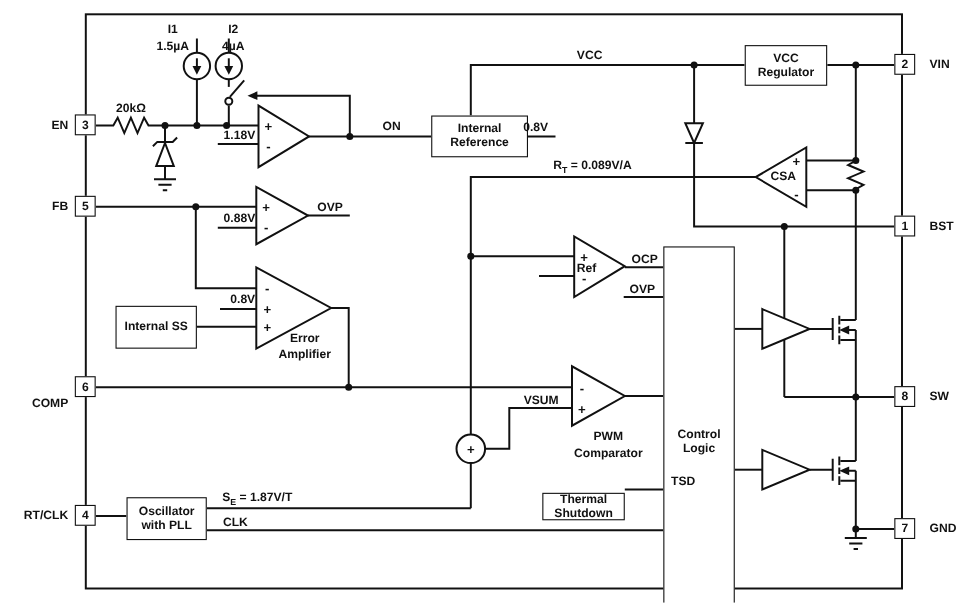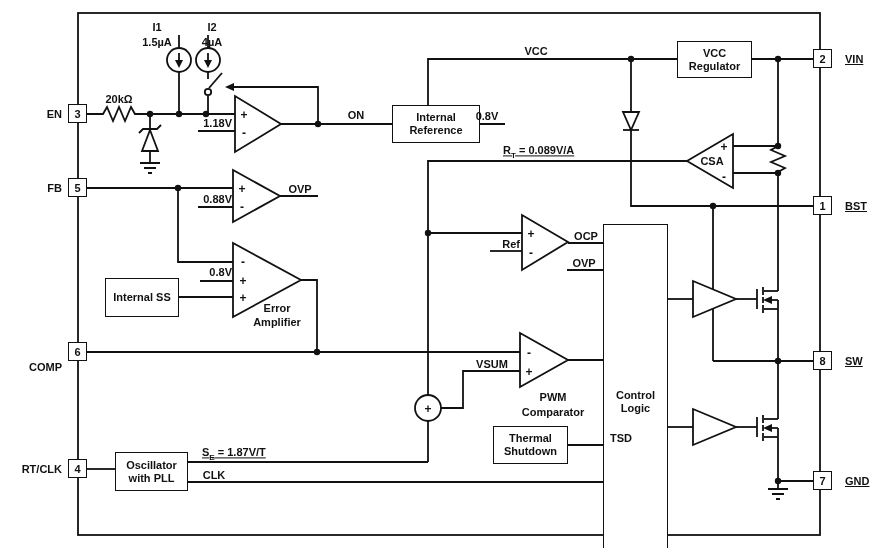--- a/index.html
+++ b/index.html
@@ -2,21 +2,21 @@
 <html><head>
 <meta charset="utf-8">
 <style>
   html,body{margin:0;padding:0;background:#fff;}
   #stage{position:relative;width:883px;height:548px;background:#fff;overflow:hidden;
          font-family:"Liberation Sans",sans-serif;}
   svg.wires{position:absolute;left:0;top:0;}
   .lbl{position:absolute;font:bold 11px "Liberation Sans",sans-serif;color:#111;
        white-space:nowrap;transform:translate(-50%,-50%);z-index:3;}
   .lbl.r{transform:translate(-100%,-50%);}
-  .lbl.l{transform:translate(0,-50%);text-decoration:underline;}
+  .lbl.l{transform:translate(0,-50%);}
   .lbl sub{font-size:8px;}
   .box{position:absolute;box-sizing:border-box;border:1.8px solid #111;background:#fff;
        display:flex;flex-direction:column;align-items:center;justify-content:center;
        font:bold 11px "Liberation Sans",sans-serif;color:#111;line-height:13px;
        text-align:center;z-index:2;}
   .pin{position:absolute;box-sizing:border-box;width:19px;height:19px;border:1.8px solid #111;
        background:#fff;display:flex;align-items:center;justify-content:center;
        font:bold 11px "Liberation Sans",sans-serif;color:#111;z-index:4;}
   .sgn{font:bold 12px "Liberation Sans",sans-serif;fill:#111;text-anchor:middle;}
   .w{stroke:#111;stroke-width:1.8;fill:none;}
@@ -265,21 +265,21 @@
     <div>VCC</div>
     <div>Regulator</div>
   </div>
   <div class="box" style="left:105px;top:278px;width:74px;height:39px">
     <div>Internal SS</div>
   </div>
   <div class="box" style="left:115px;top:452px;width:73px;height:39px">
     <div>Oscillator</div>
     <div>with PLL</div>
   </div>
-  <div class="box" style="left:493px;top:426px;width:75px;height:38px">
+  <div class="box" style="left:493px;top:448px;width:75px;height:25px">
     <div>Thermal</div>
     <div>Shutdown</div>
   </div>
   <div class="box" style="left:603px;top:224px;width:65px;height:356px">
     <div>Control</div>
     <div>Logic</div>
   </div>
 
   <div class="lbl" style="left:157px;top:27px">I1</div>
   <div class="lbl" style="left:157px;top:42px">1.5µA</div>
@@ -290,21 +290,21 @@
   <div class="lbl" style="left:356px;top:115px">ON</div>
   <div class="lbl" style="left:536px;top:51px">VCC</div>
   <div class="lbl" style="left:487px;top:116px">0.8V</div>
   <div class="lbl l" style="left:503px;top:152px"><span>R</span><sub>T</sub><span> = 0.089V/A</span></div>
   <div class="lbl" style="left:712px;top:161px">CSA</div>
   <div class="lbl" style="left:300px;top:189px">OVP</div>
   <div class="lbl r" style="left:232px;top:199px">0.88V</div>
   <div class="lbl r" style="left:232px;top:272px">0.8V</div>
   <div class="lbl" style="left:277px;top:308px">Error</div>
   <div class="lbl" style="left:277px;top:322px">Amplifier</div>
-  <div class="lbl r" style="left:520px;top:244px">Ref</div>
+  <div class="lbl r" style="left:542px;top:244px">Ref</div>
   <div class="lbl" style="left:586px;top:236px">OCP</div>
   <div class="lbl" style="left:584px;top:263px">OVP</div>
   <div class="lbl" style="left:492px;top:364px">VSUM</div>
   <div class="lbl" style="left:553px;top:397px">PWM</div>
   <div class="lbl" style="left:553px;top:412px">Comparator</div>
   <div class="lbl" style="left:621px;top:438px">TSD</div>
   <div class="lbl l" style="left:202px;top:454px"><span>S</span><sub>E</sub><span> = 1.87V/T</span></div>
   <div class="lbl" style="left:214px;top:475px">CLK</div>
 
 </div>

